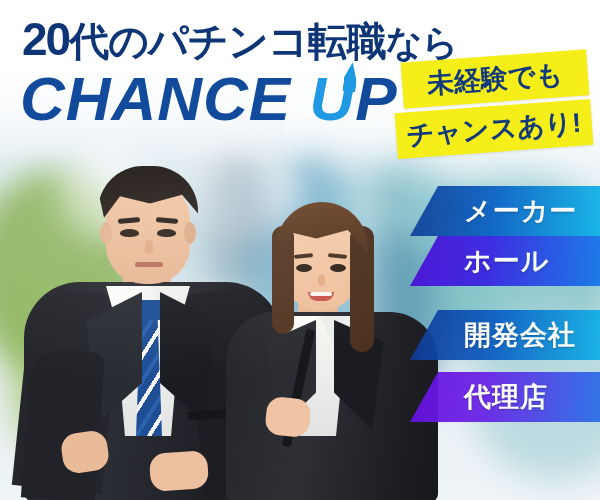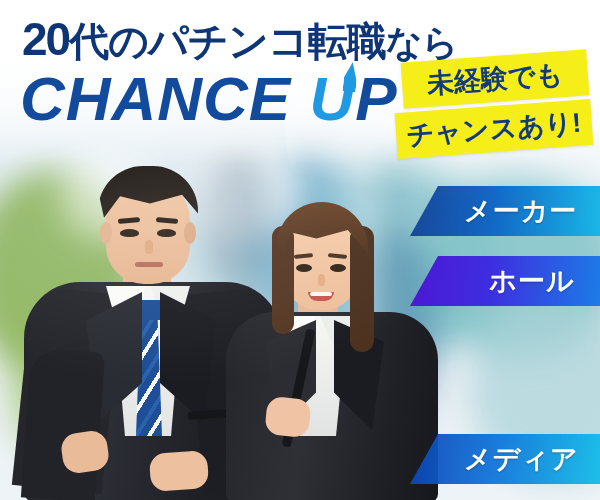--- a/index.html
+++ b/index.html
@@ -218,21 +218,21 @@
     display:flex;align-items:center;
     color:#ffffff;font-weight:bold;font-size:27px;
     letter-spacing:1px;
     padding-left:54px;
     box-sizing:border-box;
     clip-path:polygon(28px 0,100% 0,100% 100%,0 100%);
     text-shadow:0 1px 2px rgba(0,0,0,.28);
   }
   .badge span{display:block;}
   .badge-1{top:186px;width:190px;background:linear-gradient(95deg,#113f96 0%,#0b63c6 45%,#11b4e8 100%);opacity:.94;}
-  .badge-2{top:256px;width:190px;background:linear-gradient(95deg,#4c0fd6 0%,#3a22e2 40%,#1577e8 100%);opacity:.94;justify-content:center;}
+  .badge-2{top:236px;width:190px;background:linear-gradient(95deg,#4c0fd6 0%,#3a22e2 40%,#1577e8 100%);opacity:.94;}
   .badge-3{top:310px;width:190px;background:linear-gradient(95deg,#123a96 0%,#0c5fc3 45%,#11b0e6 100%);opacity:.94;}
   .badge-4{top:372px;width:190px;background:linear-gradient(95deg,#6712e0 0%,#6b21e6 38%,#2a6fe6 100%);opacity:.94;}
   .badge-5{top:434px;width:190px;background:linear-gradient(95deg,#0d46b6 0%,#0f74da 45%,#12bbe9 100%);opacity:.94;}
 
   
   .caption-band{
     position:absolute;left:0;top:455px;width:452px;height:32px;
     background:rgba(0,0,0,.62);
     display:flex;align-items:center;
   }
@@ -343,19 +343,22 @@
     <span>チャンスあり!</span>
   </div>
 
   <div class="badges">
     <div class="badge badge-1">
       <span>メーカー</span>
     </div>
     <div class="badge badge-2">
       <span>ホール</span>
     </div>
-    <div class="badge badge-5">
-      <span>メディア</span>
+    <div class="badge badge-3">
+      <span>開発会社</span>
+    </div>
+    <div class="badge badge-4">
+      <span>代理店</span>
     </div>
   </div>
 
 
 </div>
 
 </body></html>

